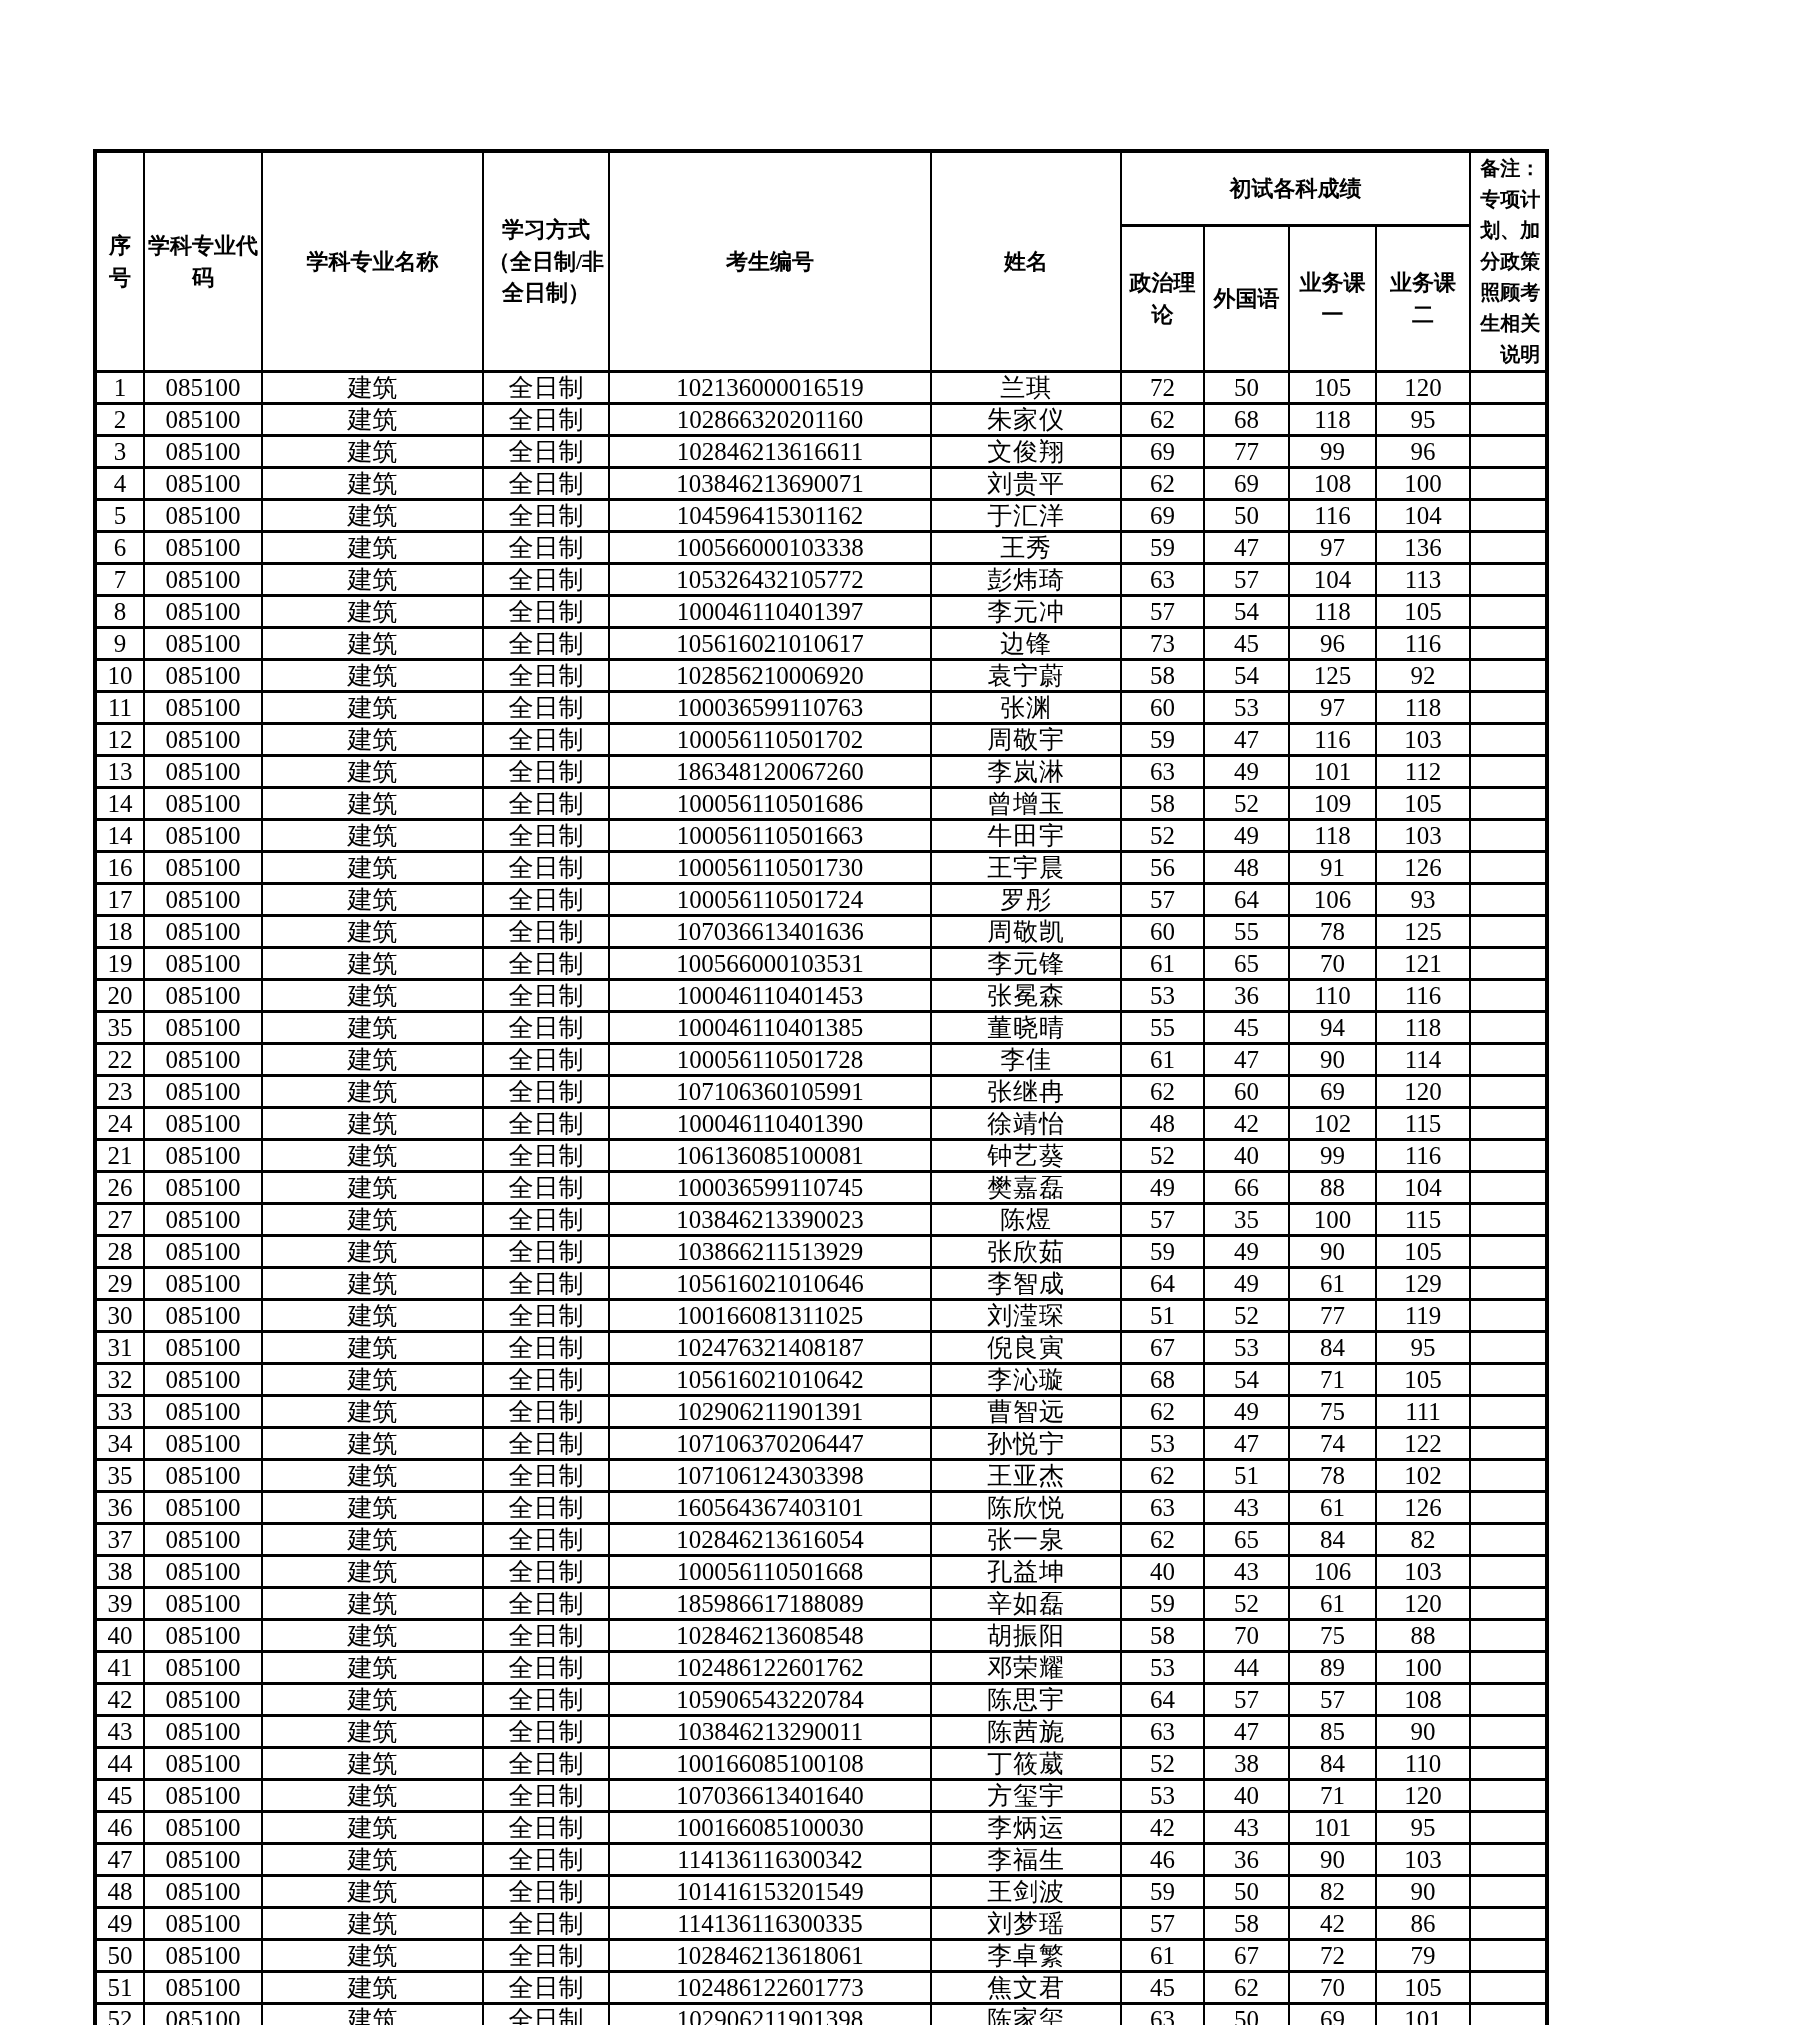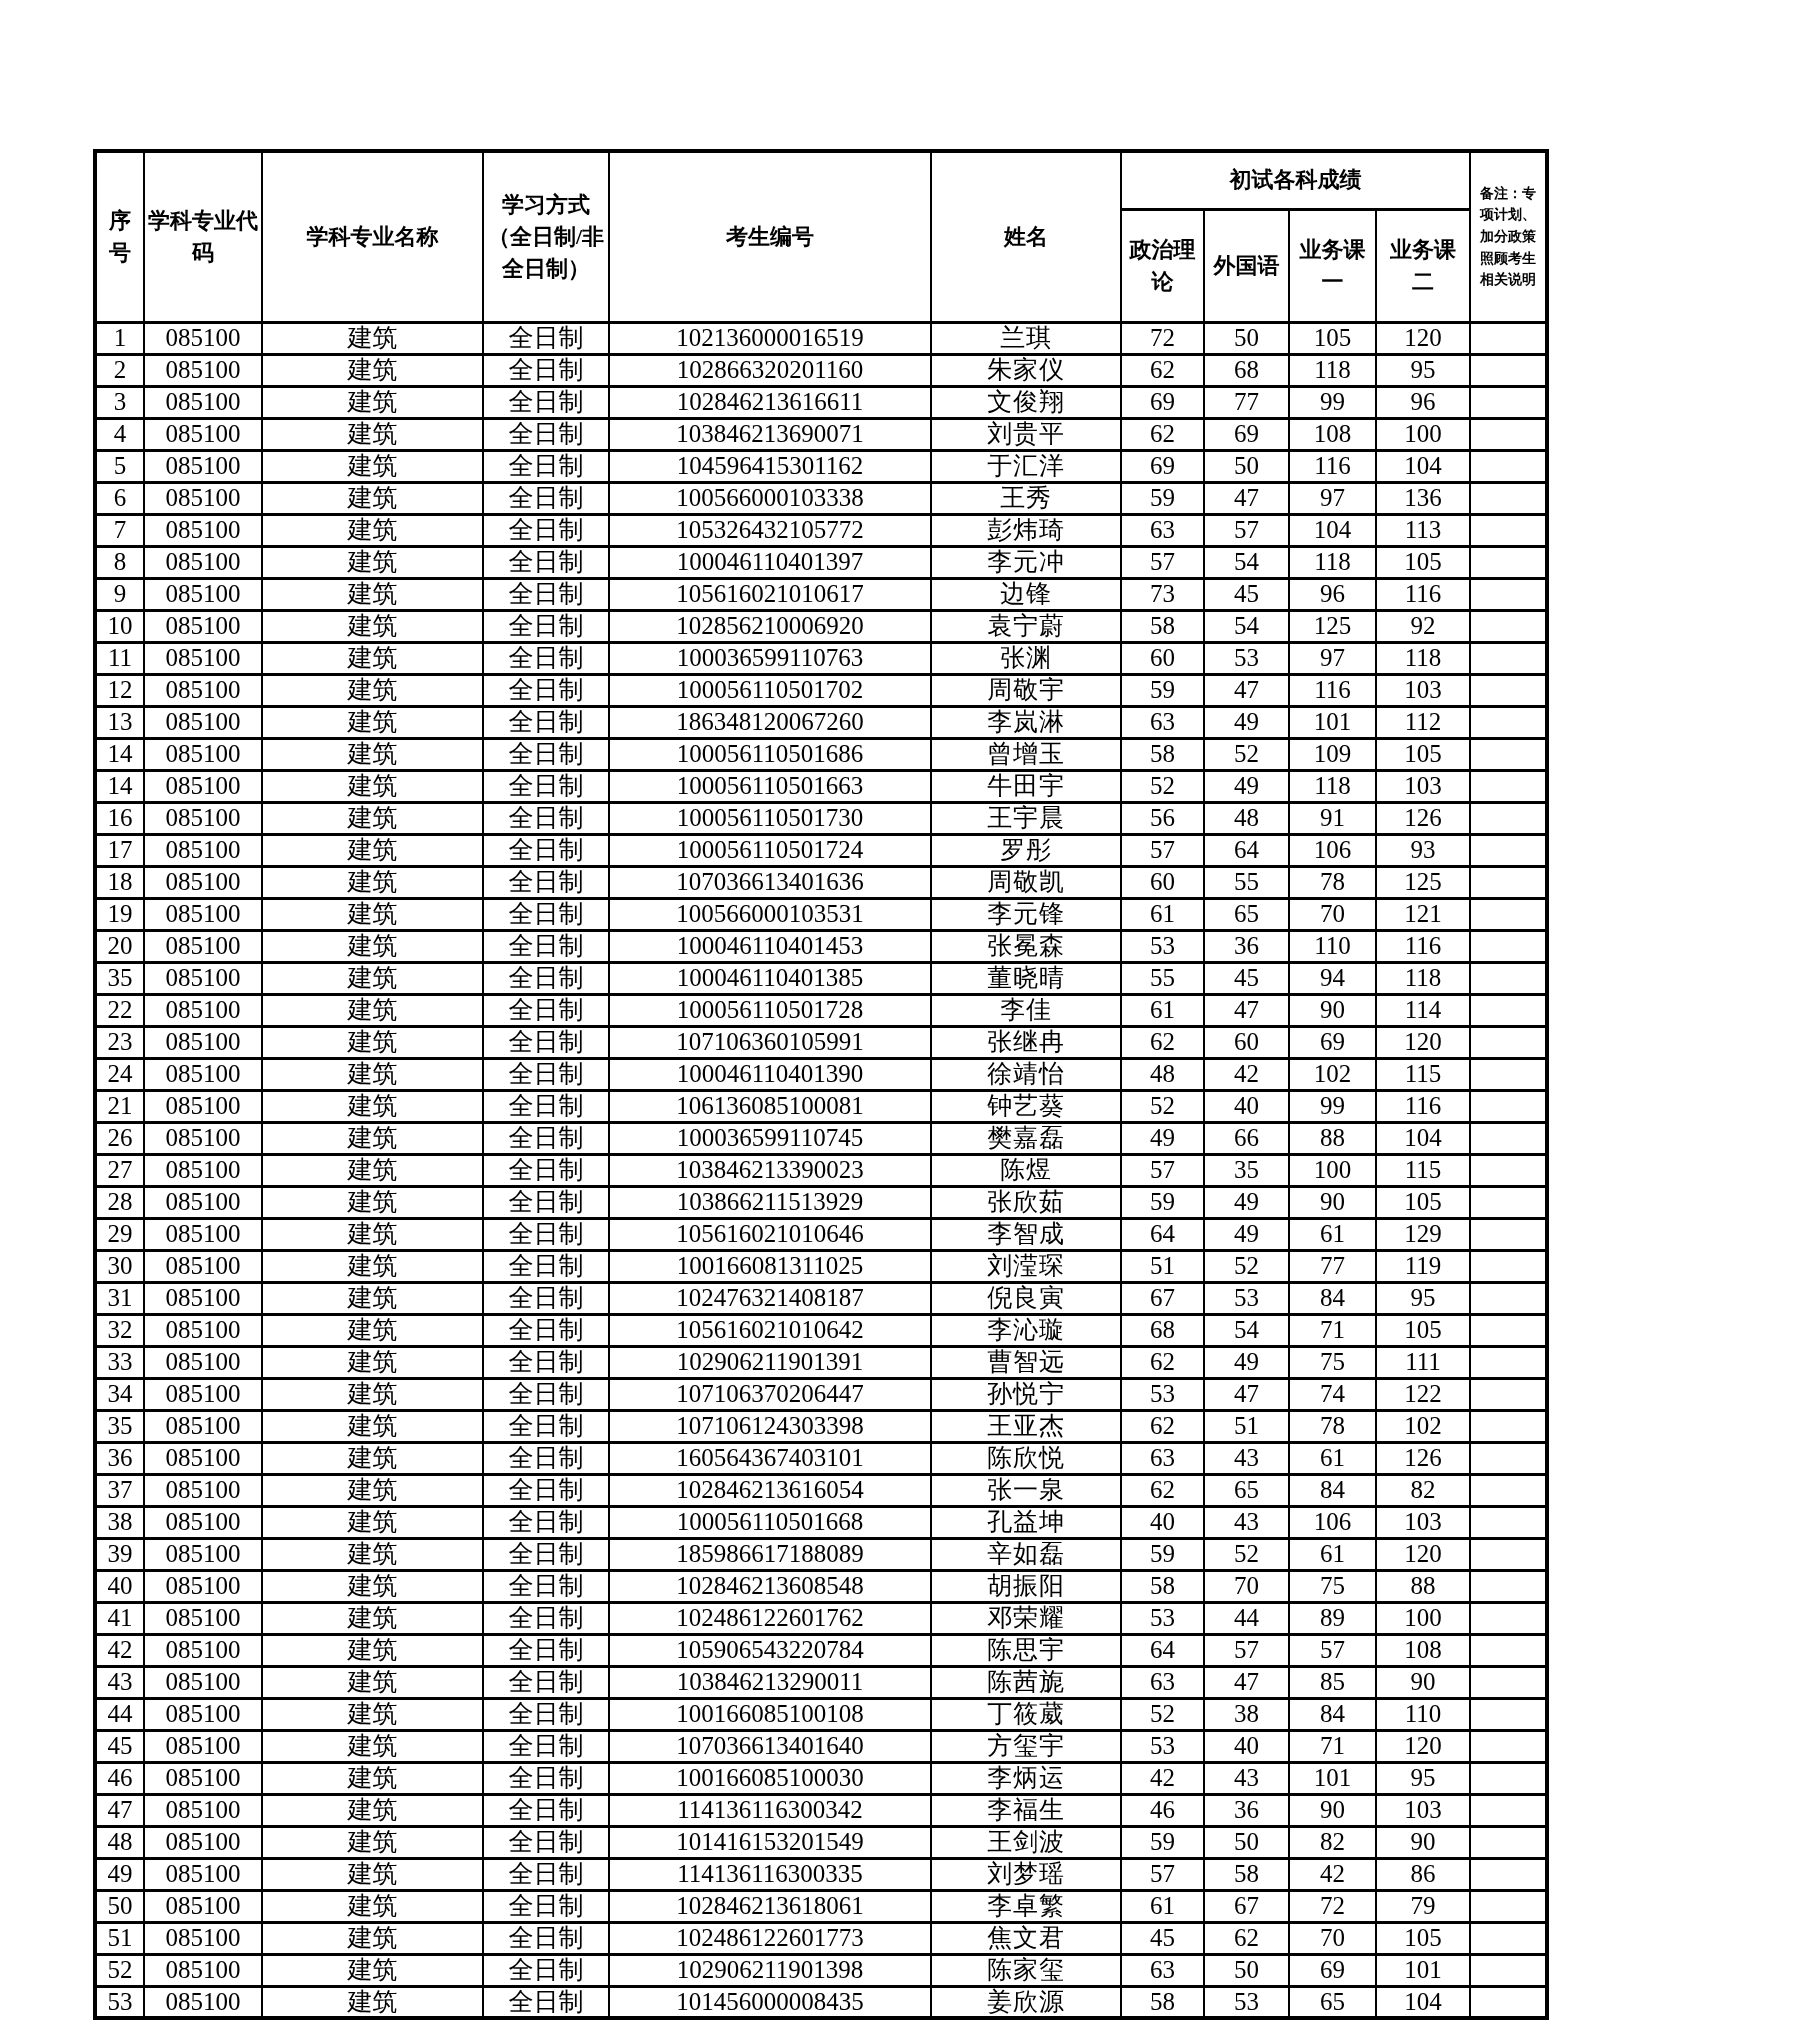--- a/index.html
+++ b/index.html
@@ -36,22 +36,22 @@
     word-break: break-all;
   }
   table.results thead th {
     font-size: 22px;
     font-weight: bold;
     line-height: 1.45;
   }
   tr.group-row { height: 58px; }
   tr.sub-row   { height: 113px; }
   table.results thead th.remark-head {
-    font-size: 14px;
-    text-align: center;
+    font-size: 20px;
+    text-align: right;
     line-height: 1.55;
     padding: 0 4.9px;
   }
   table.results tbody tr { height: 32px; }
   table.results tbody td {
     font-size: 25px;
     line-height: 1.1;
     white-space: nowrap;
   }
   table.results tbody td.c-name { letter-spacing: 0.8px; }

